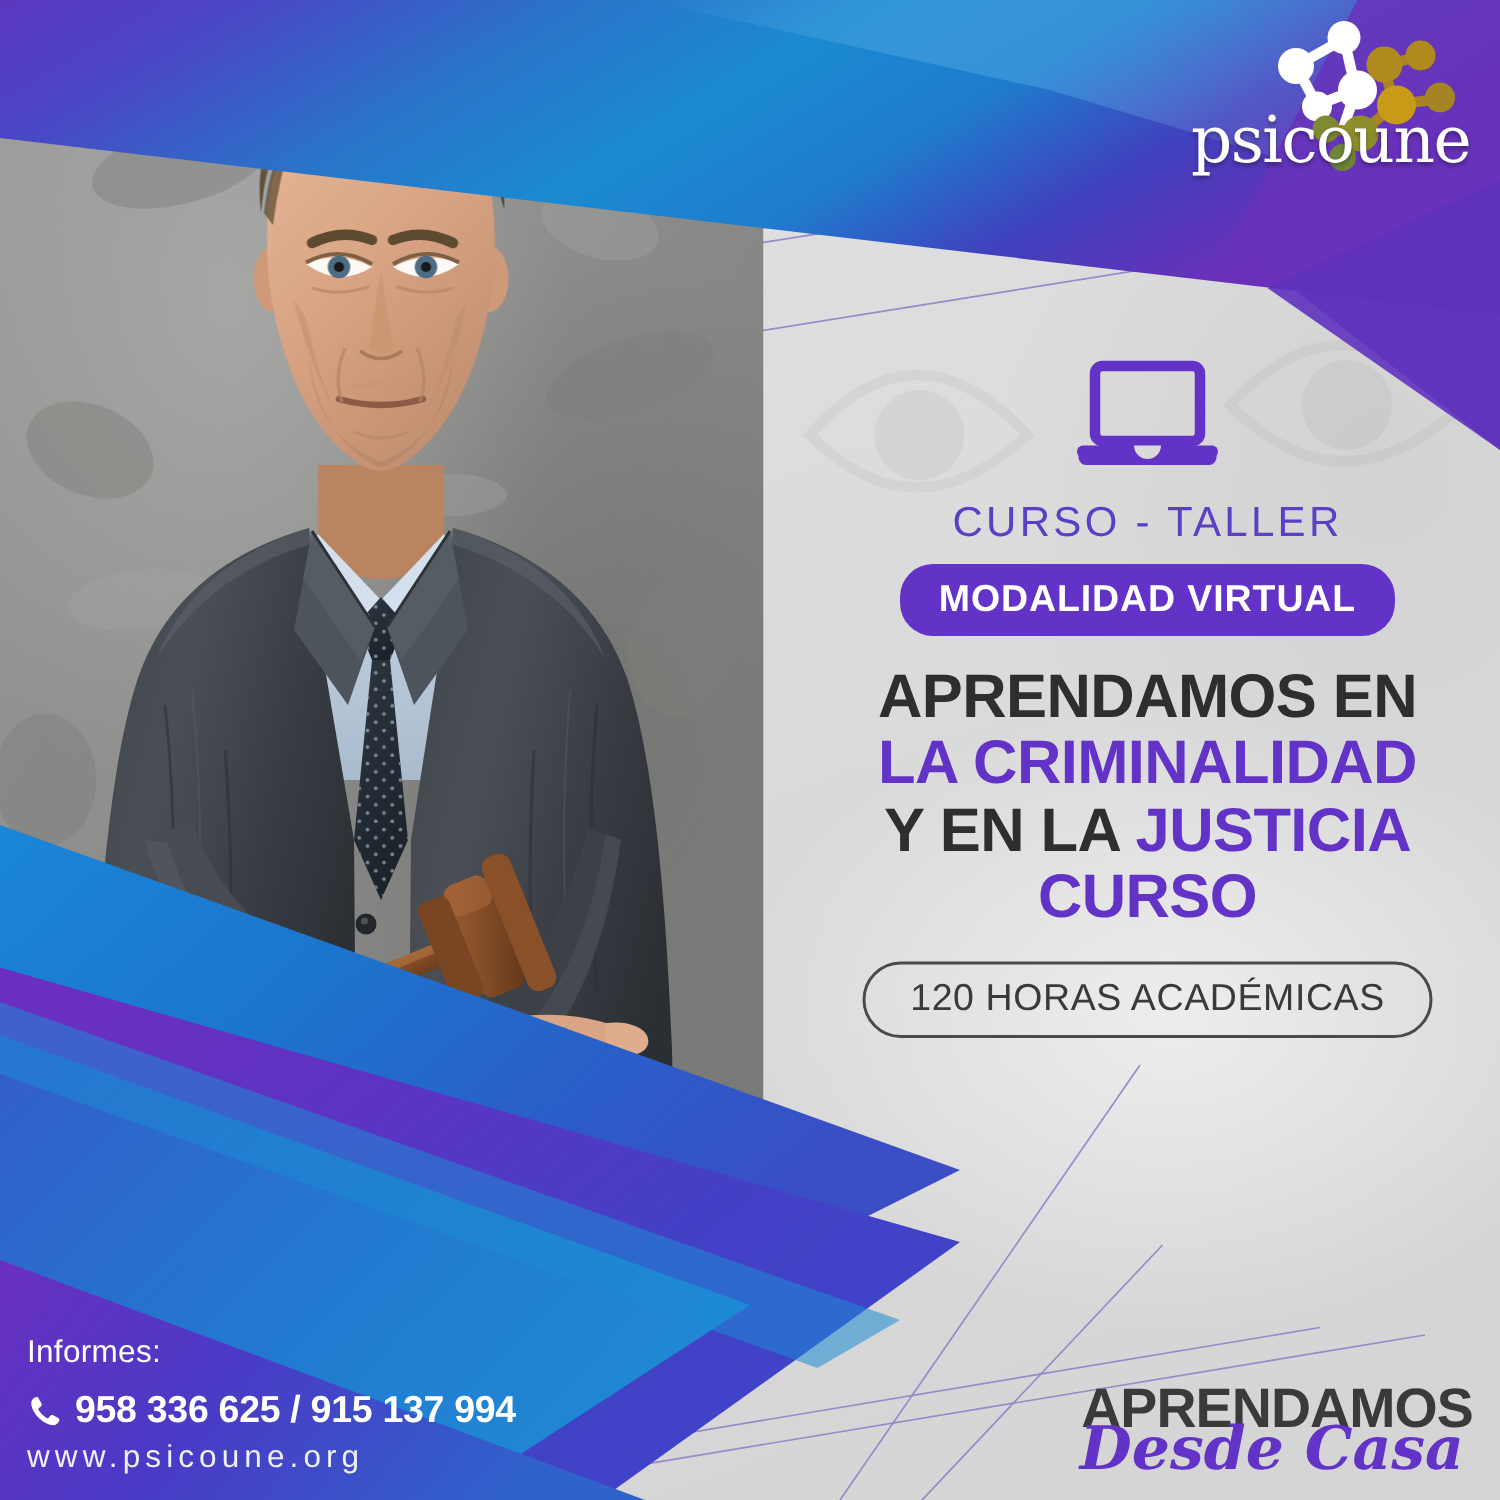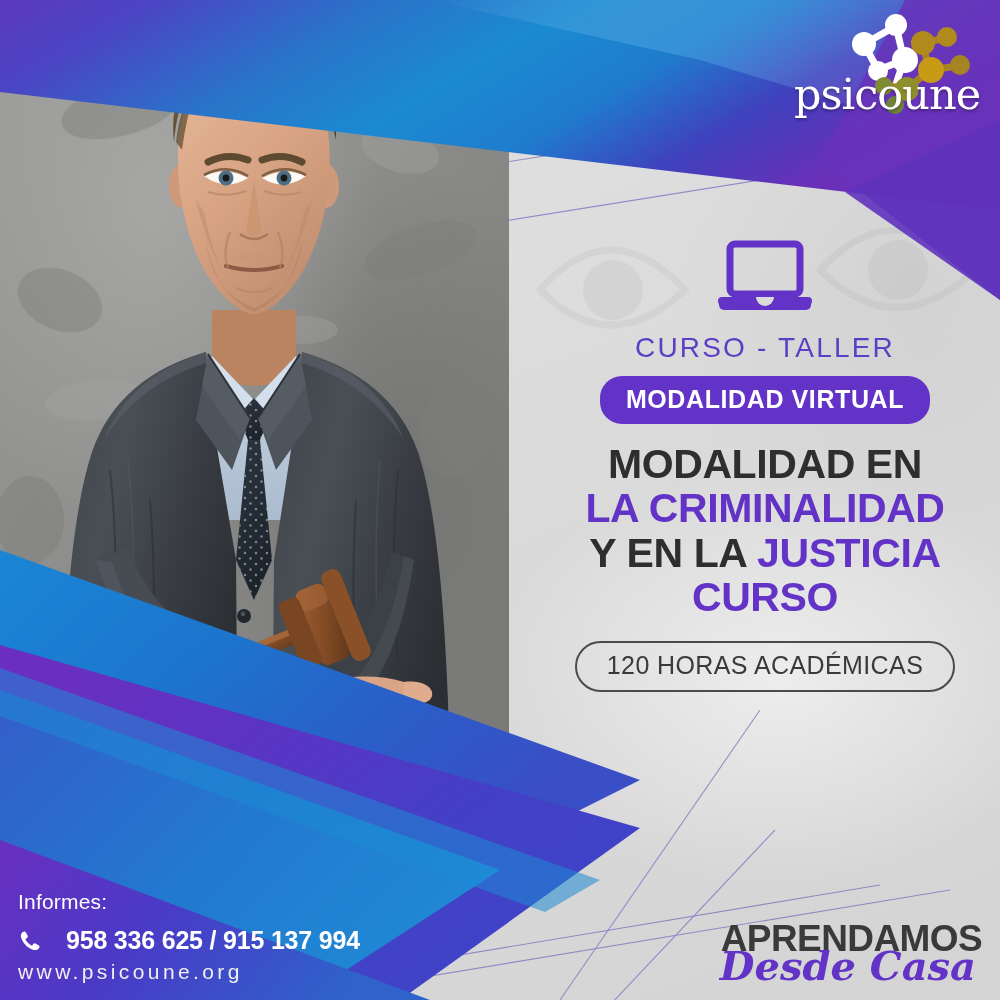--- a/index.html
+++ b/index.html
@@ -119,21 +119,21 @@
   }
 
   
   .informes {
     position:absolute;
     left:18px; bottom:16px;
     color:#fff;
     width:400px;
   }
   .informes-label { font-size:21px; font-weight:400; margin-bottom:12px; letter-spacing:.2px; }
-  .phone-row { display:flex; align-items:center; gap:25px; margin-bottom:5px; }
+  .phone-row { display:flex; align-items:center; gap:9px; margin-bottom:5px; }
   .phone-num { font-size:25px; font-weight:bold; letter-spacing:-.2px; }
   .website { font-size:21px; font-weight:400; letter-spacing:3.4px; color:#efefef; }
 
   
   .tagline {
     position:absolute;
     right:18px; bottom:14px;
     text-align:right;
     width:300px;
   }
@@ -506,21 +506,21 @@
       <path d="M3 60 H95 a0 0 0 0 1 0 0 v5 a5 5 0 0 1 -5 5 H8 a5 5 0 0 1 -5 -5 Z" fill="#6233c6"></path>
       <rect x="2" y="57" width="94" height="8" rx="4" fill="#6233c6"></rect>
       <path d="M40 57 h18 a9 9 0 0 1 -18 0 Z" fill="#dadada"></path>
     </svg>
 
     <div class="eyebrow">CURSO - TALLER</div>
 
     <div class="badge">MODALIDAD VIRTUAL</div>
 
     <div class="title">
-      <div>MODALIDAD EN</div>
+      <div>APRENDAMOS EN</div>
       <div class="hl">LA CRIMINALIDAD</div>
       <div><span>Y EN LA </span><span class="hl">JUSTICIA</span></div>
       <div class="hl">CURSO</div>
     </div>
 
     <div class="hours">120 HORAS ACADÉMICAS</div>
   </div>
 
   <div class="informes">
     <div class="informes-label">Informes:</div>

